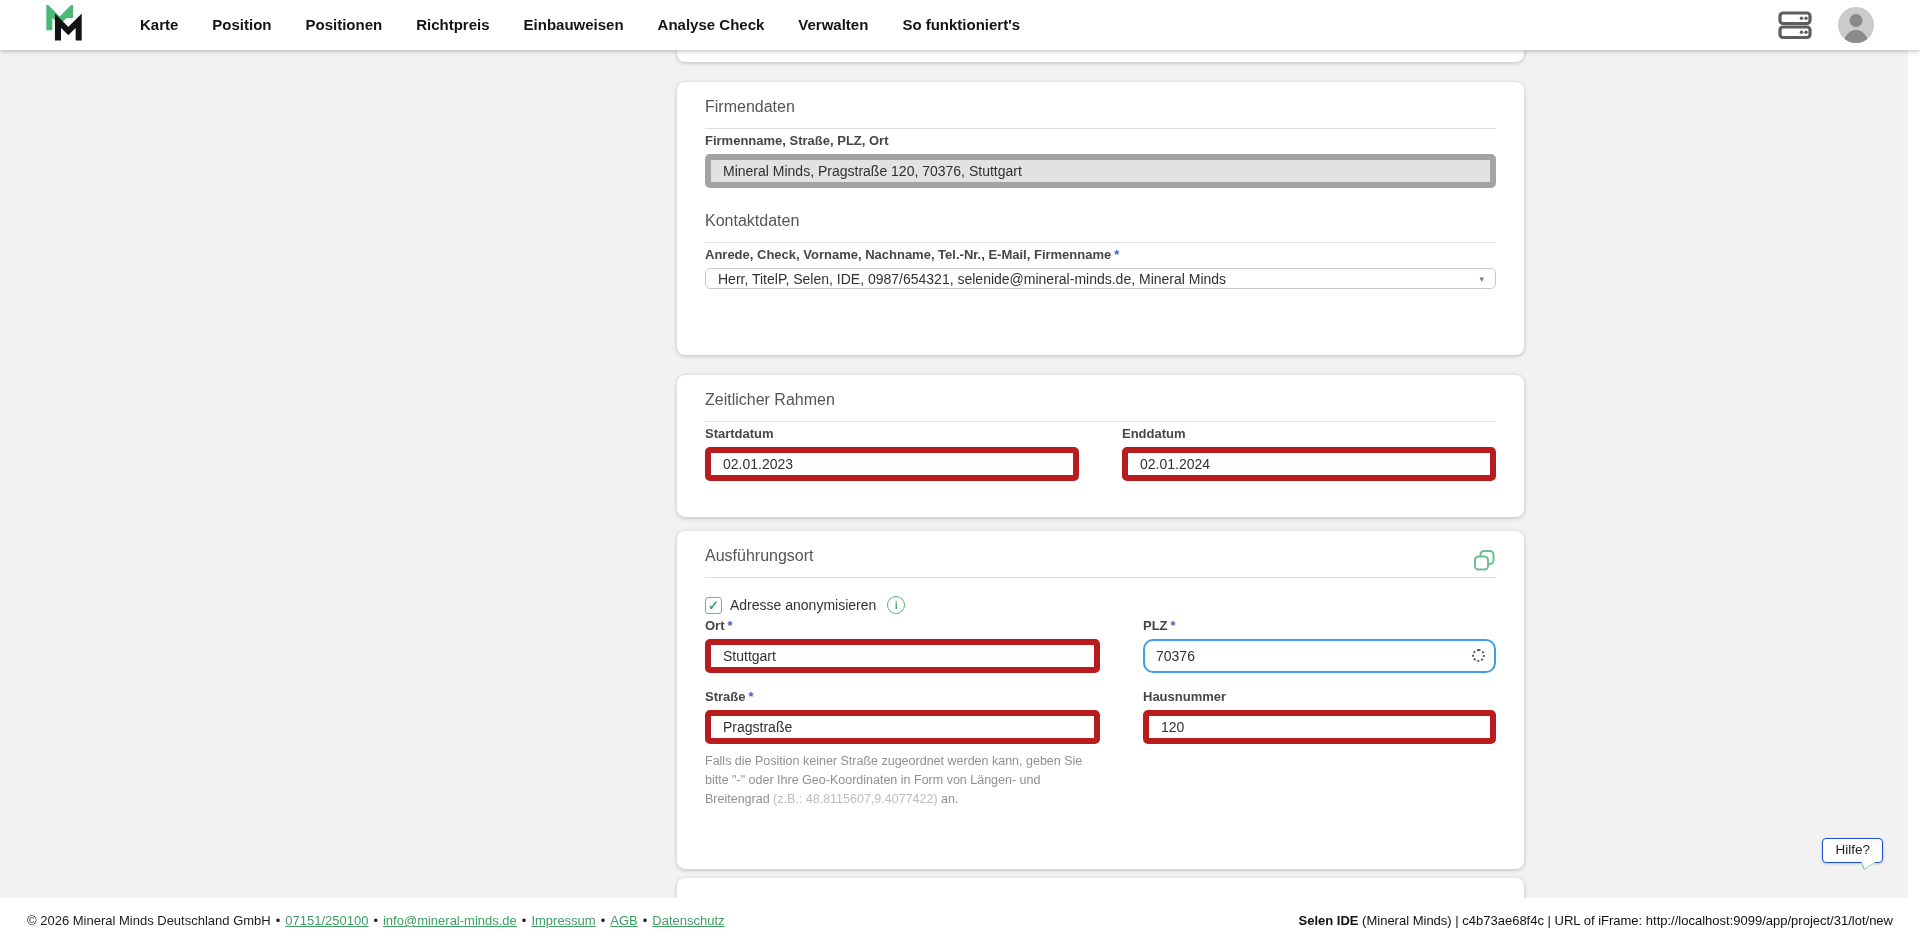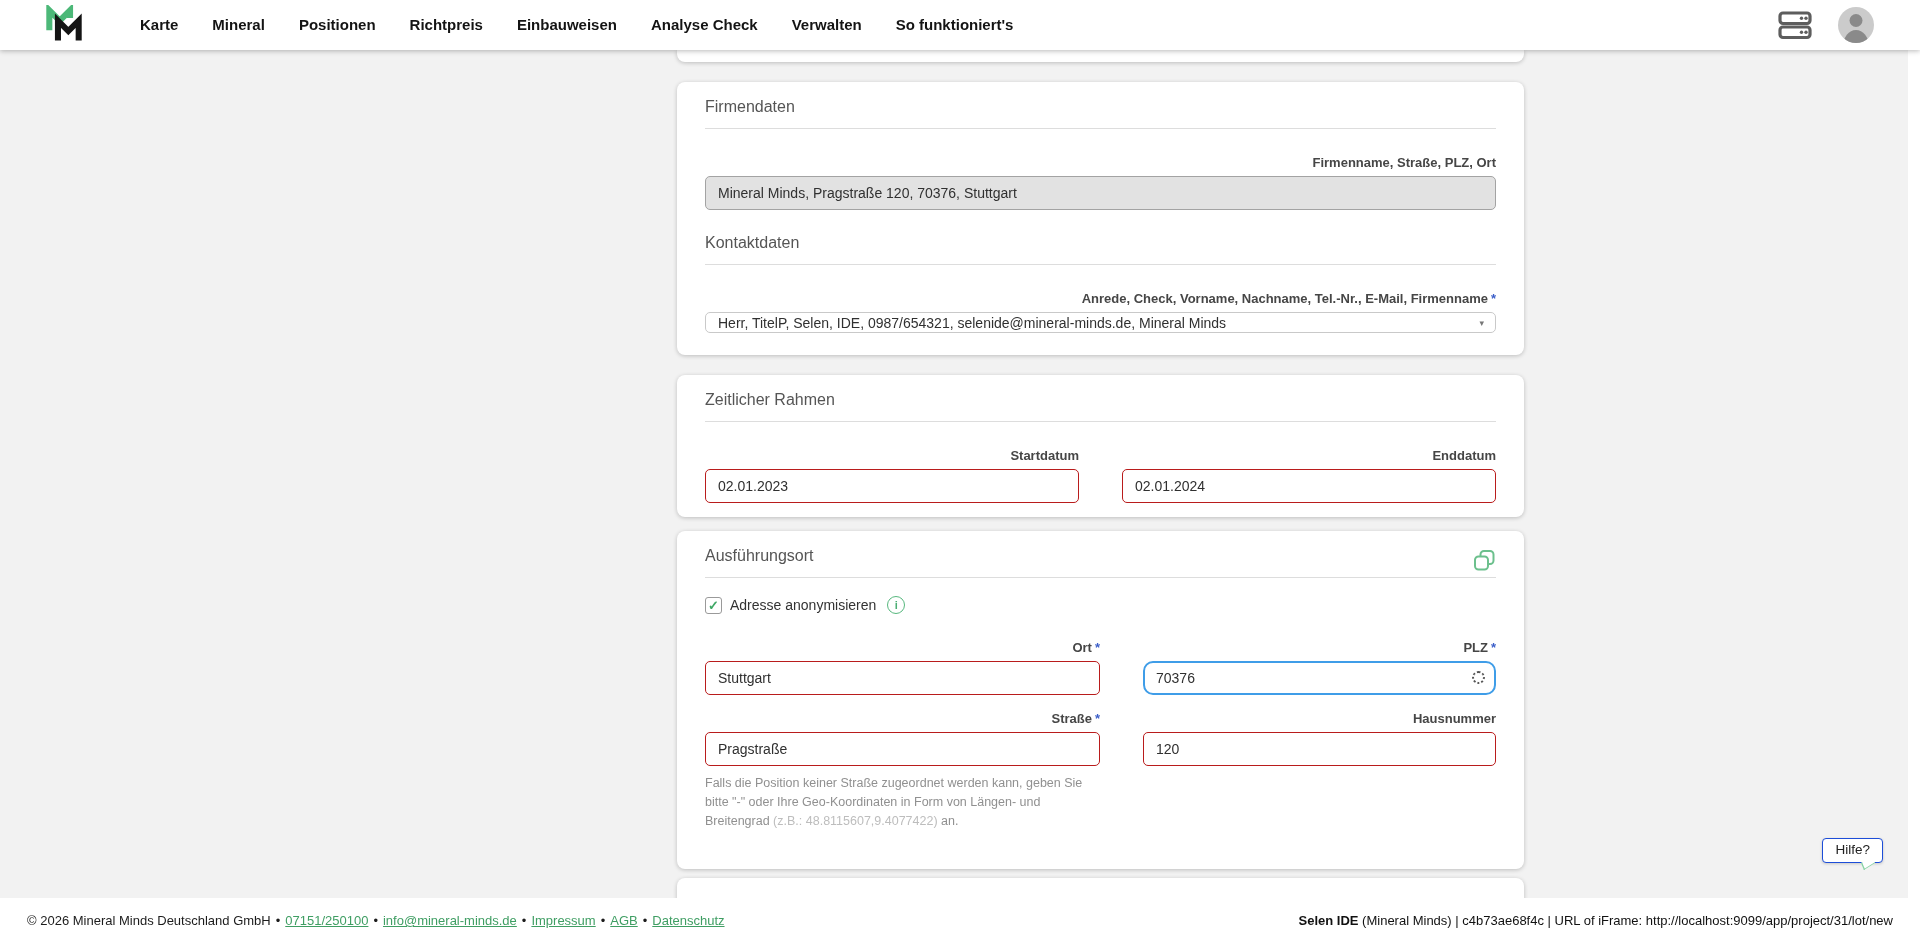--- a/index.html
+++ b/index.html
@@ -33,24 +33,24 @@
   .card {
     background:#fff; border-radius:8px; box-shadow:0 1px 4px rgba(0,0,0,0.22);
   }
   .card-partial-top { height:12px; border-radius:0 0 8px 8px; margin-bottom:20px; }
   .card1 { height:273px; padding:16px 28px 0; margin-bottom:20px; overflow:hidden; }
   .card2 { height:142px; padding:16px 28px 12px; margin-bottom:14px; overflow:hidden; }
   .card3 { height:338px; padding:16px 28px 0; margin-bottom:9px; overflow:hidden; }
   .card4 { height:60px; border-radius:8px 8px 0 0; }
   .section-title { font-size:16px; font-weight:400; color:#555; margin:0 0 12px; }
   .divider { border:0; border-top:1px solid #ddd; margin:0; }
-  .field-label { display:block; font-size:13px; font-weight:700; color:#464646; margin:26px 0 6px;text-align:right; }
+  .field-label { display:block; font-size:13px; font-weight:700; color:#464646; margin:4px 0 6px; }
   .req { color:#3b5ec9; margin-left:3px; }
   .tb {
-    width:100%; height:34px; border:1px solid #b91c1c; border-radius:5px; background:#fff;
+    width:100%; height:34px; border:6px solid #b91c1c; border-radius:5px; background:#fff;
     padding:0 12px; font-size:14px; color:#303030; font-family:inherit; outline:none;
   }
   .tb.readonly { background:#e2e2e2; border-color:#a3a3a3; }
   .tb.focused { border:2px solid #3f9de8; border-radius:10px; padding:0 11px; }
   .selectbox {
     position:relative; width:100%; height:21px; border:1px solid #c9c9c9; border-radius:5px;
     background:#fff; padding:0 28px 0 12px; font-size:14px; color:#303030;
     display:flex; align-items:center; cursor:pointer; white-space:nowrap; overflow:hidden;
   }
   .selectbox .arrow { position:absolute; right:11px; top:50%; transform:translateY(-54%); font-size:9px; color:#777; }
@@ -104,21 +104,21 @@
 
 <div class="scrollbar"></div>
 
 <header class="nav">
   <svg class="logo" viewBox="0 0 44 44">
     <polyline points="5,28 5,5 17,17 29,5 29,14" fill="none" stroke="#4cb878" stroke-width="7"></polyline>
     <polyline points="15,40 15,17 27,29 39,17 39,40" fill="none" stroke="#141414" stroke-width="7"></polyline>
   </svg>
   <nav class="menu">
     <div class="menu-item">Karte</div>
-    <div class="menu-item">Mineral</div>
+    <div class="menu-item">Position</div>
     <div class="menu-item">Positionen</div>
     <div class="menu-item">Richtpreis</div>
     <div class="menu-item">Einbauweisen</div>
     <div class="menu-item">Analyse Check</div>
     <div class="menu-item">Verwalten</div>
     <div class="menu-item">So funktioniert's</div>
   </nav>
   <div class="nav-right">
     <span class="server-btn">
       <svg width="34" height="30" viewBox="0 0 34 30">

